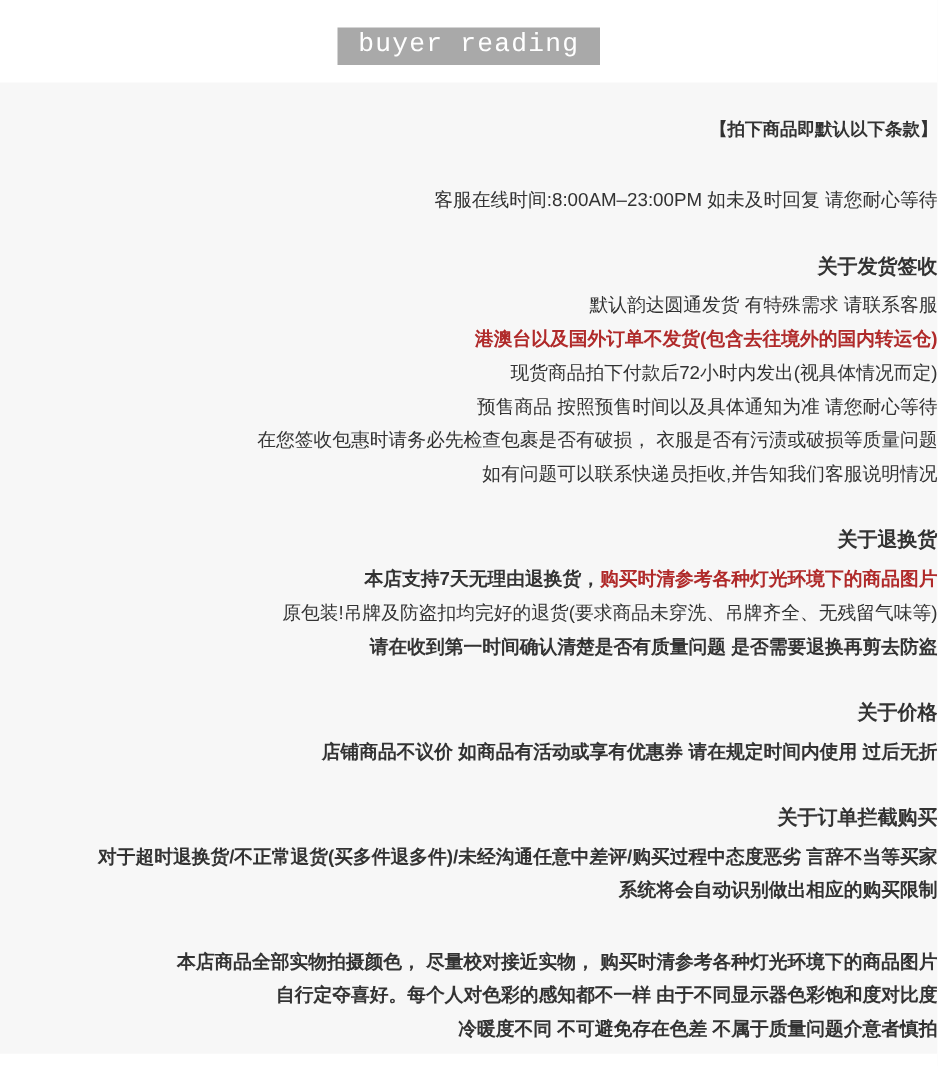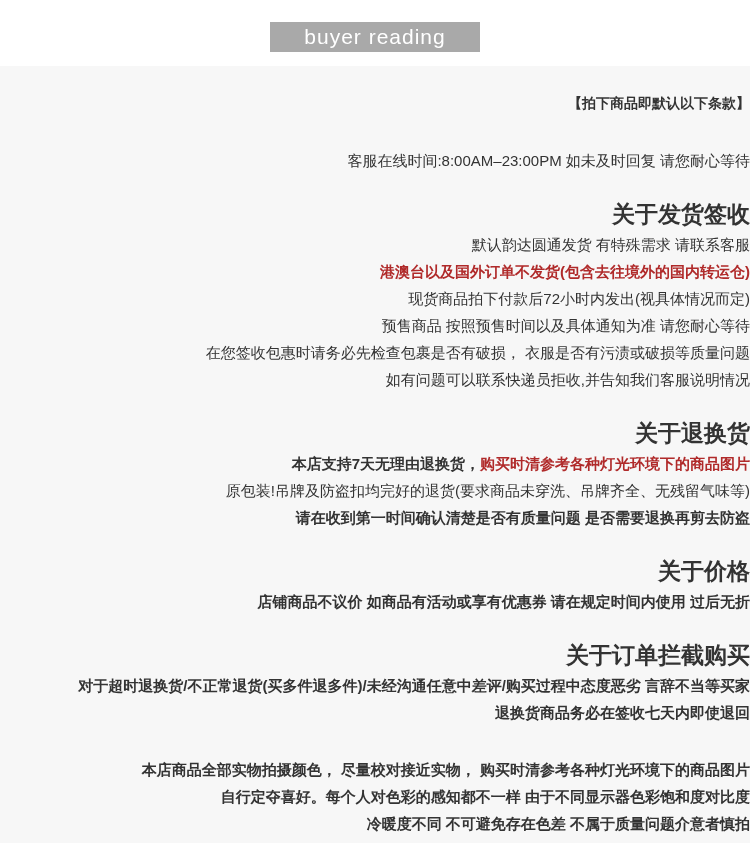--- a/index.html
+++ b/index.html
@@ -23,21 +23,21 @@
     padding-top: 22px;
     text-align: center;
   }
   .banner {
     display: inline-block;
     width: 210px;
     height: 30px;
     line-height: 30px;
     background: #a9a9a9;
     color: #ffffff;
-    font-family: Liberation Sans, sans-serif;
+    font-family: Liberation Mono, monospace;
     font-size: 21px;
     letter-spacing: 1px;
     text-align: center;
   }
   .content {
     box-sizing: border-box;
     height: 777px;
     background: #f7f7f7;
     text-align: right;
     padding-top: 28px;
@@ -46,21 +46,21 @@
   .doc-title {
     font-size: 14px;
     font-weight: 700;
     line-height: 18px;
     white-space: nowrap;
   }
   .service-line {
     margin-top: 35px;
   }
   .h {
-    font-size: 23px;
+    font-size: 16px;
     font-weight: 700;
     line-height: 24px;
     margin-top: 28px;
     margin-bottom: 5px;
     white-space: nowrap;
   }
   .t {
     font-size: 15px;
     line-height: 27px;
     white-space: nowrap;
@@ -110,21 +110,21 @@
     </div>
 
     <div>
       <div class="h">关于价格</div>
       <div class="t b">店铺商品不议价 如商品有活动或享有优惠券 请在规定时间内使用 过后无折</div>
     </div>
 
     <div>
       <div class="h">关于订单拦截购买</div>
       <div class="t b">对于超时退换货/不正常退货(买多件退多件)/未经沟通任意中差评/购买过程中态度恶劣 言辞不当等买家</div>
-      <div class="t b">退换货商品务必在签收七天内即使退回</div>
+      <div class="t b">系统将会自动识别做出相应的购买限制</div>
     </div>
 
     <div class="note-block">
       <div class="t b">本店商品全部实物拍摄颜色， 尽量校对接近实物， 购买时清参考各种灯光环境下的商品图片</div>
       <div class="t b">自行定夺喜好。每个人对色彩的感知都不一样 由于不同显示器色彩饱和度对比度</div>
       <div class="t b">冷暖度不同 不可避免存在色差 不属于质量问题介意者慎拍</div>
     </div>
 
   </div>
 

